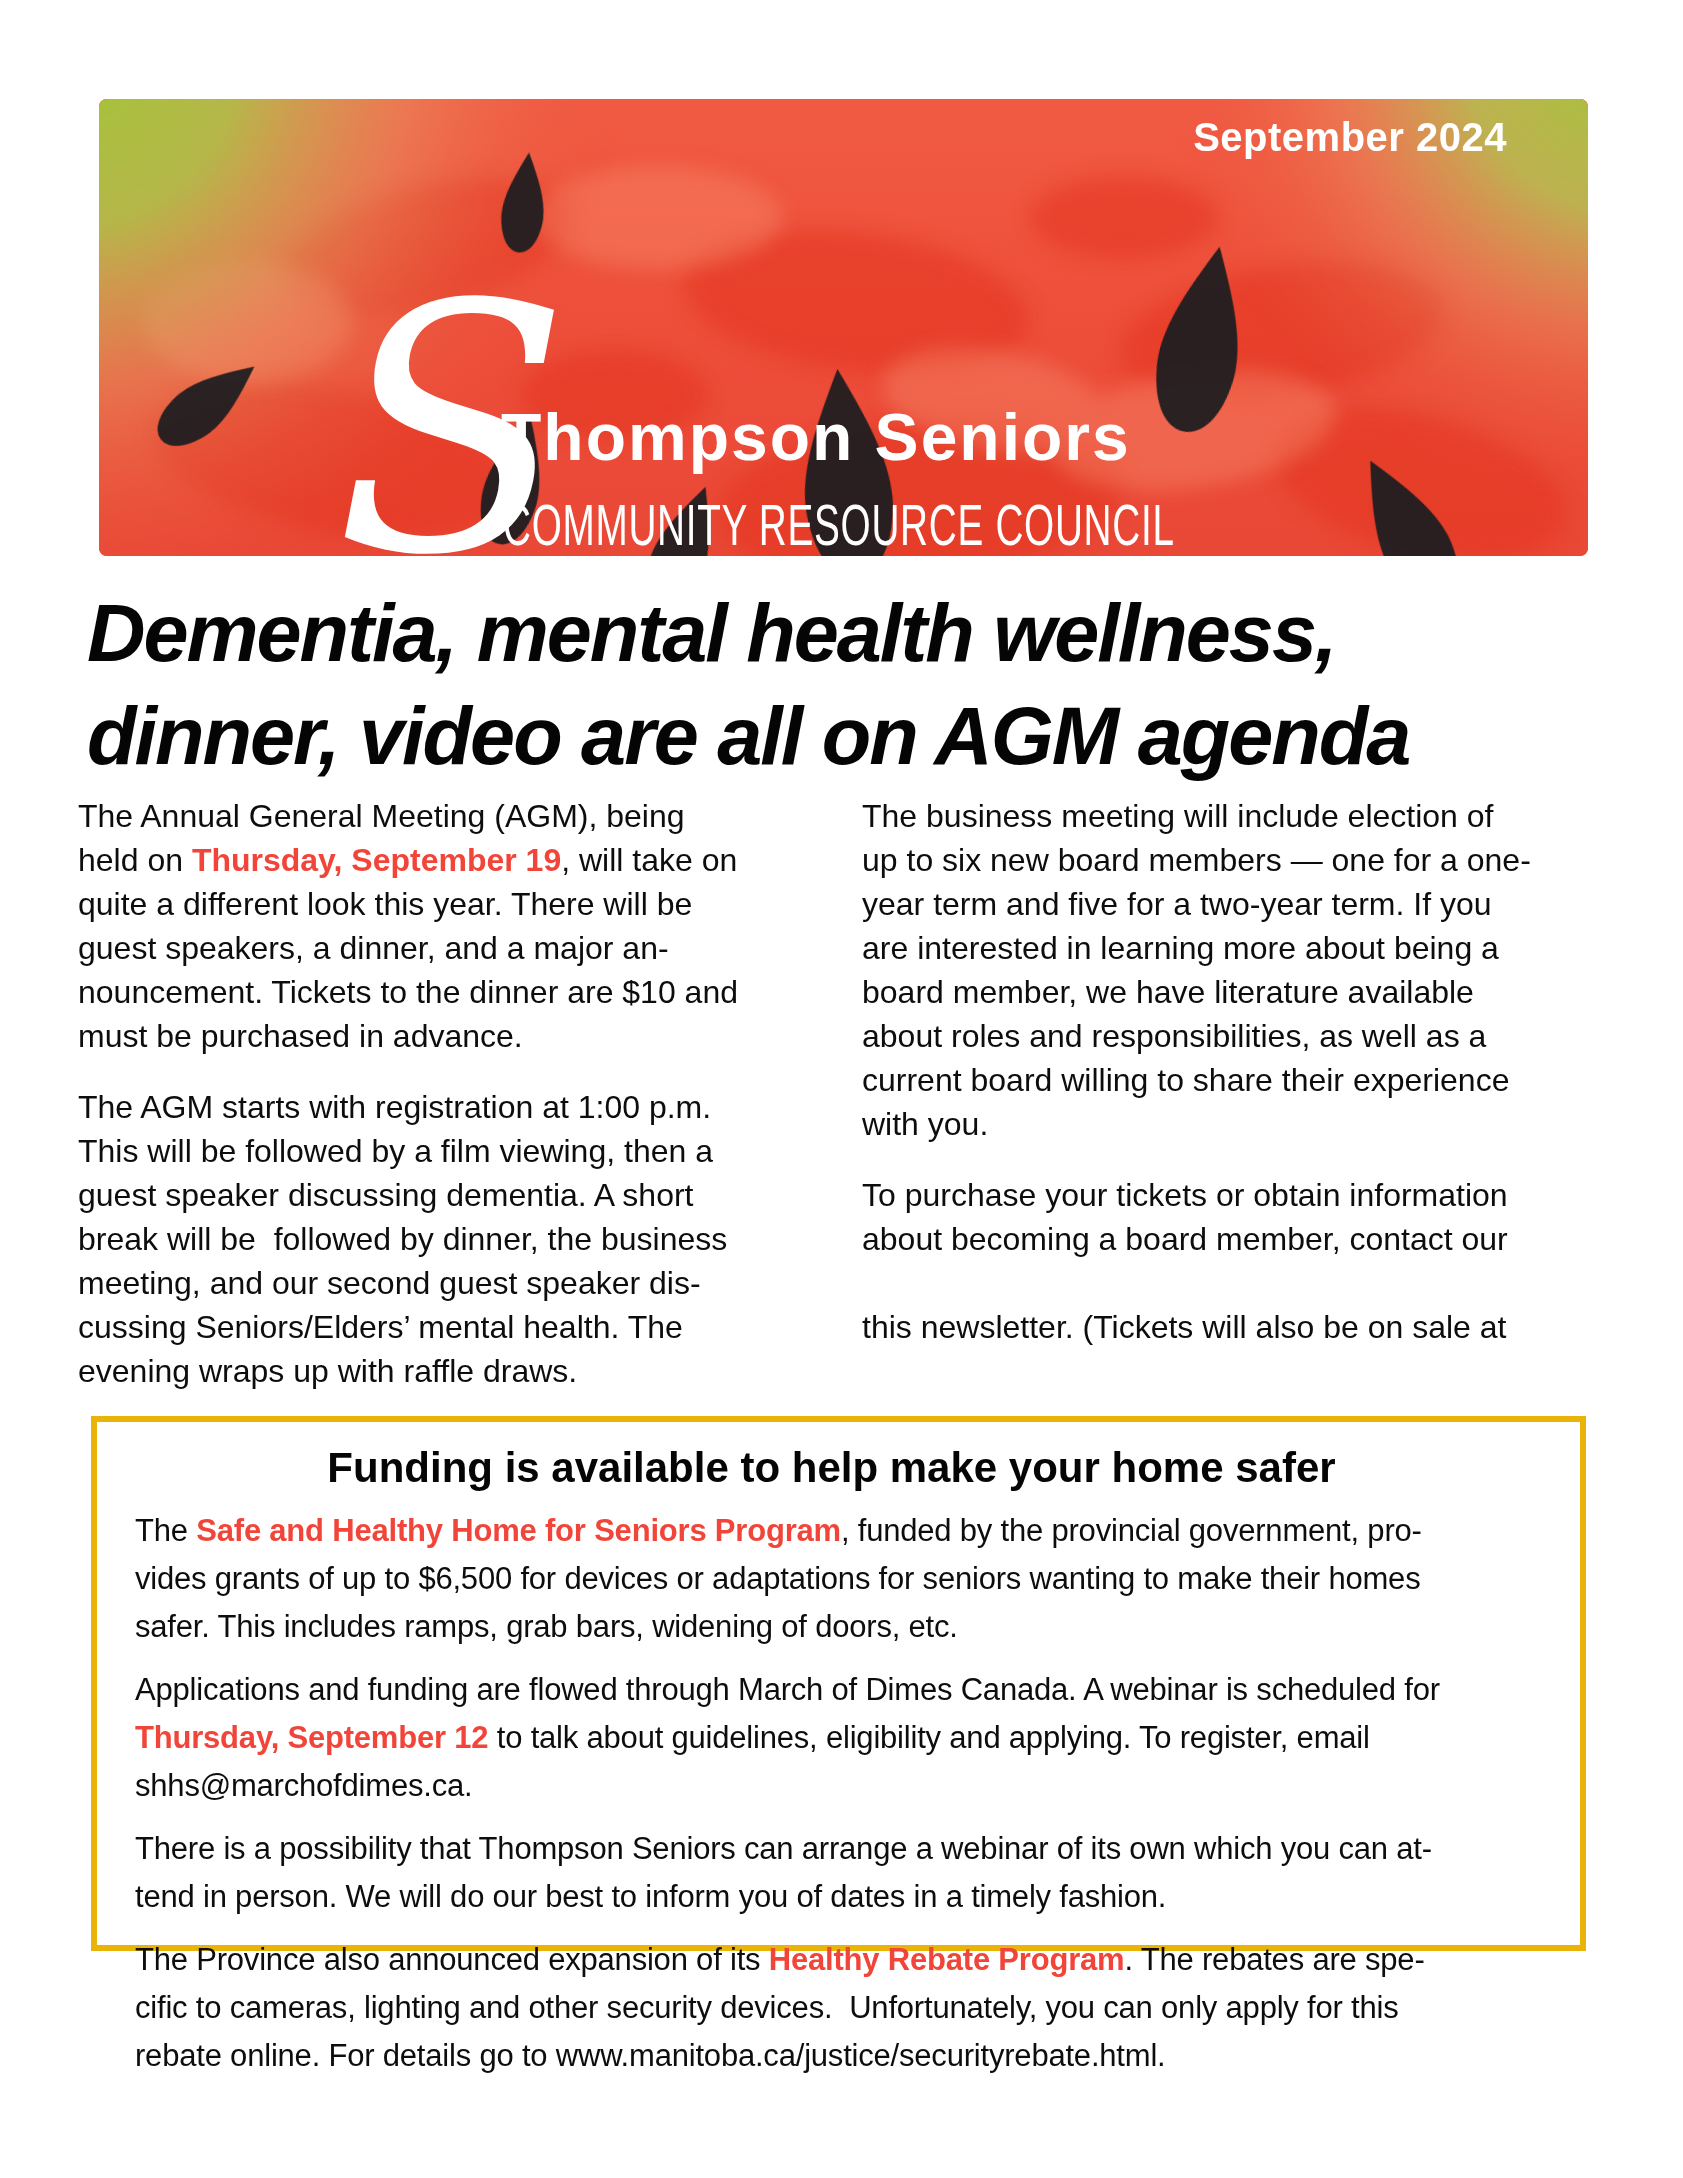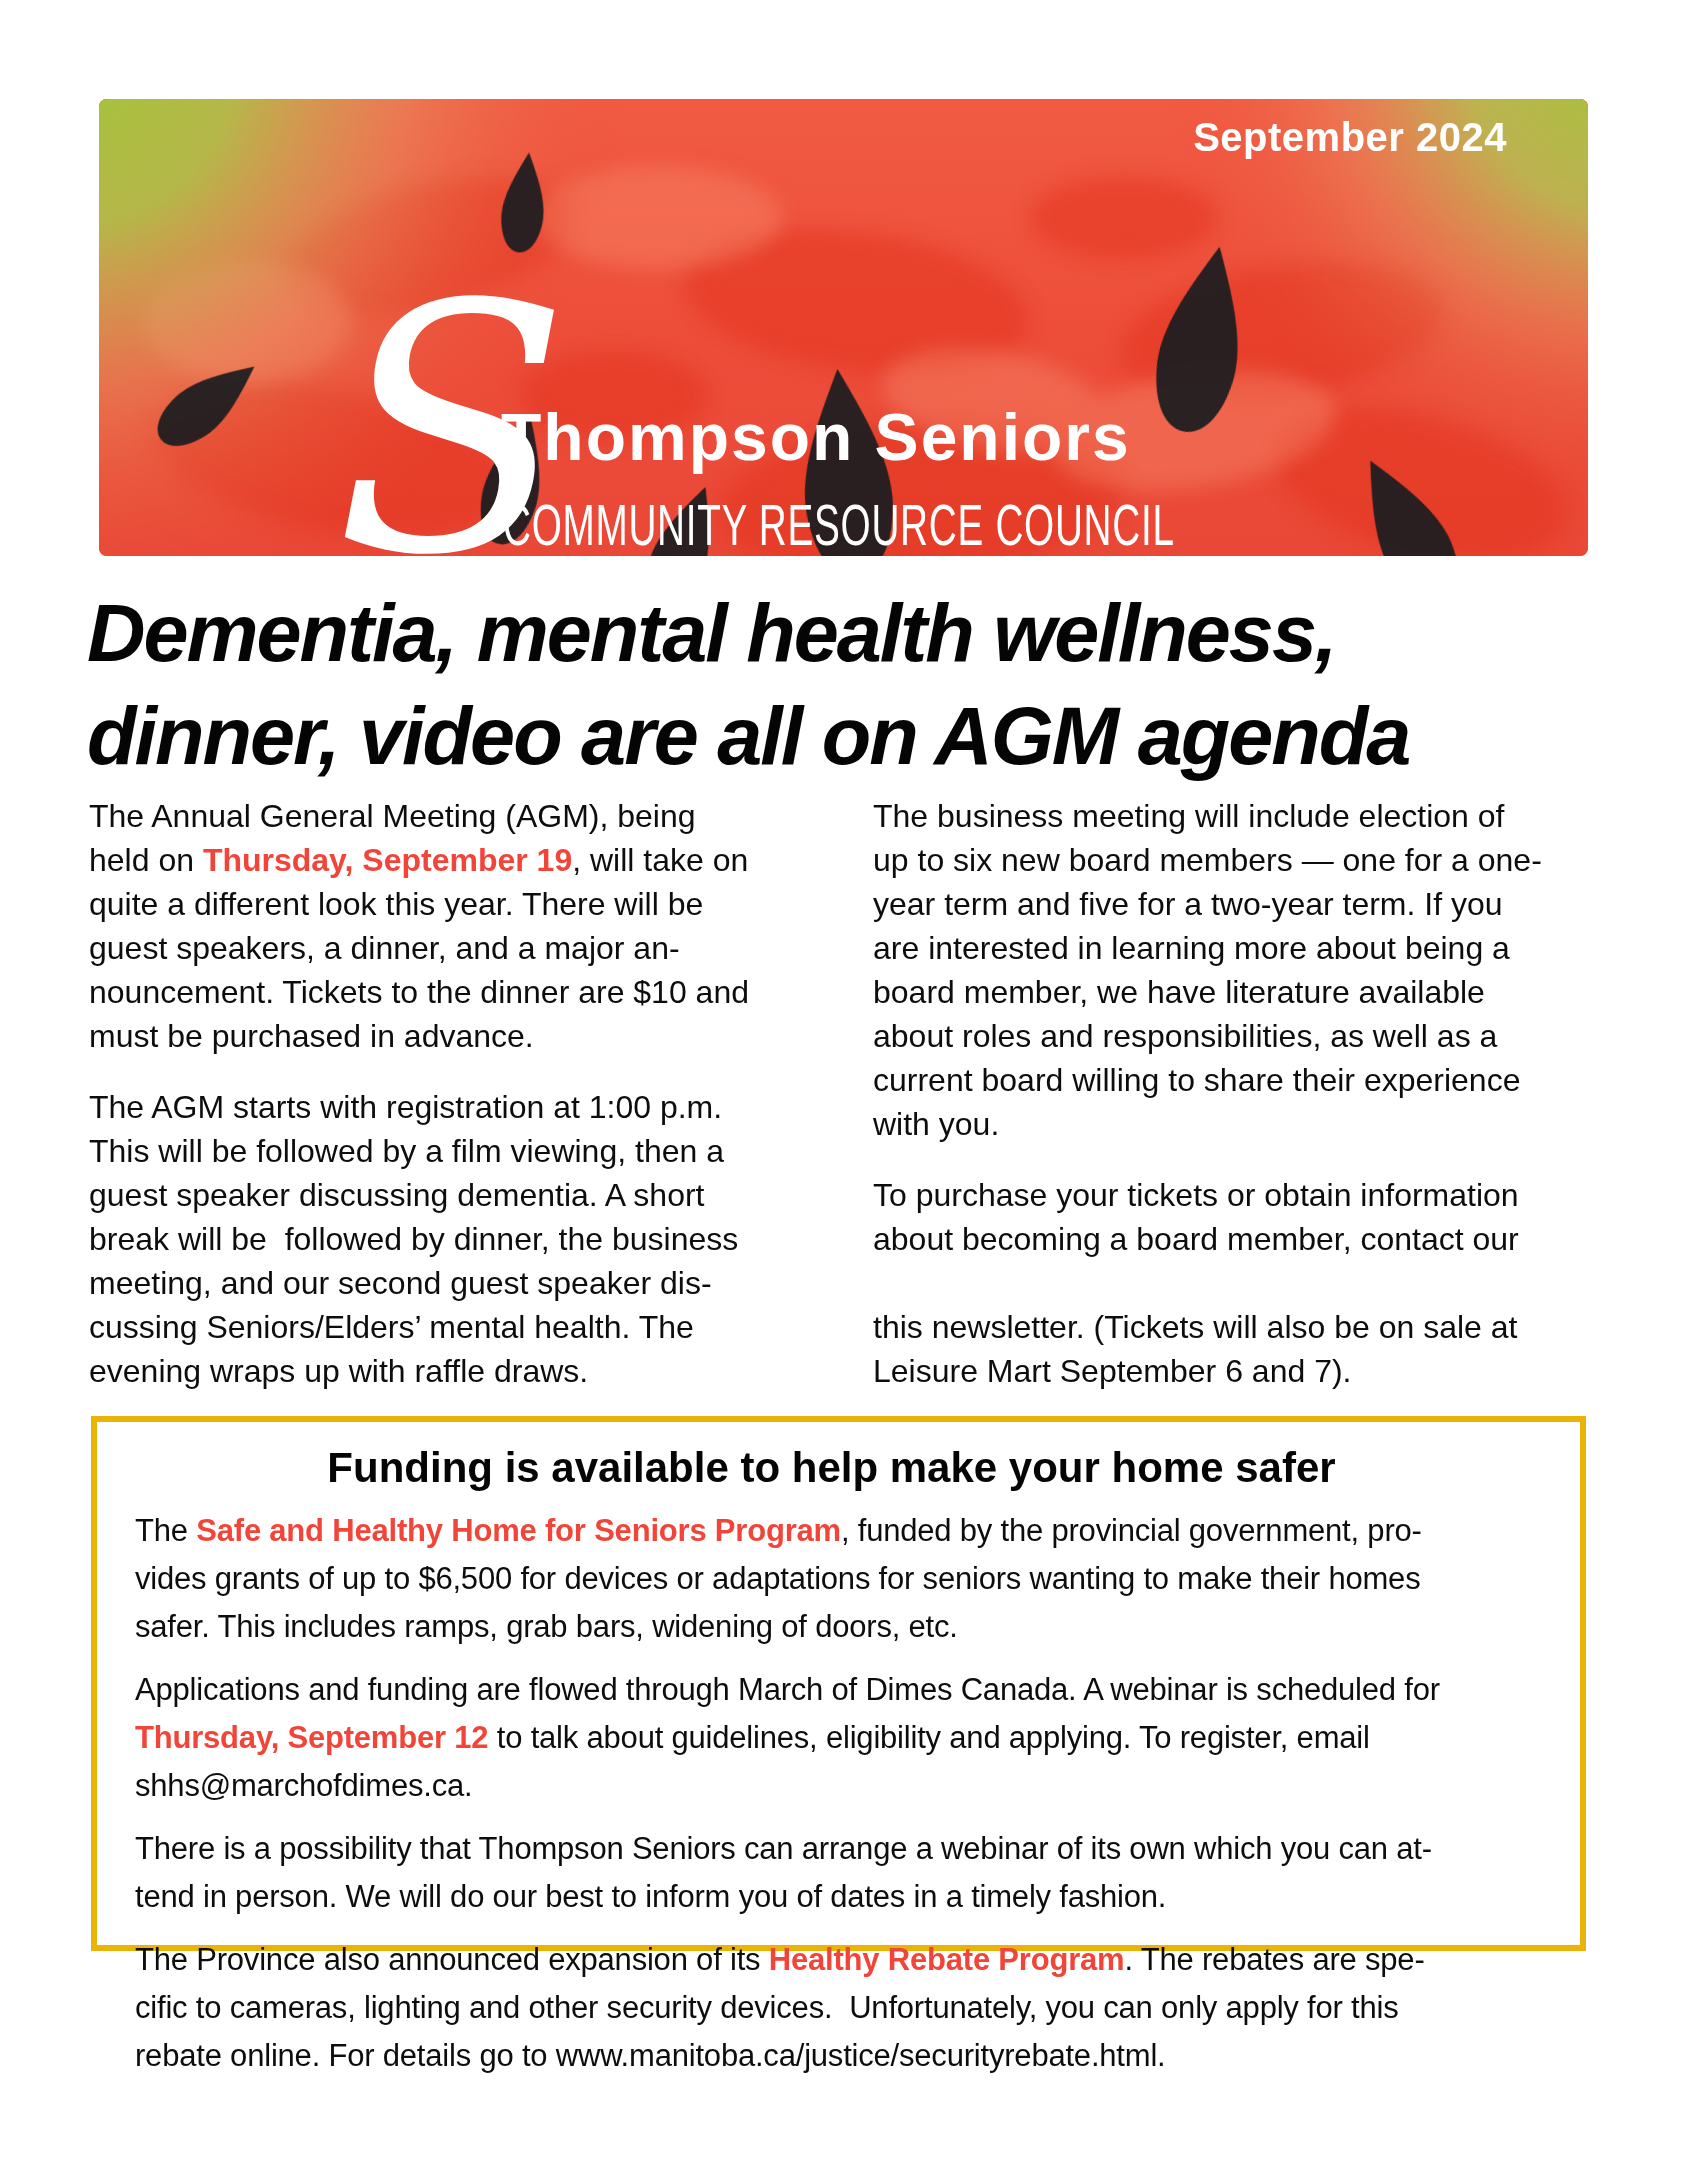--- a/index.html
+++ b/index.html
@@ -32,21 +32,21 @@
     transform:scaleX(0.68);transform-origin:left center;white-space:nowrap;
   }
   
   .headline{
     position:absolute;left:87px;top:582px;width:1509px;
     font-size:81px;font-weight:bold;font-style:italic;
     letter-spacing:-2px;line-height:103px;color:#050505;white-space:nowrap;
   }
   
   .columns{
-    position:absolute;left:89px;top:794px;width:1507px;
+    position:absolute;left:78px;top:794px;width:1507px;
     display:flex;gap:61px;
   }
   .col{width:723px;}
   .col p{
     margin:0 0 27px 0;font-size:32px;line-height:44px;color:#0d0d0d;white-space:nowrap;
   }
   .accent{color:#f2453a;font-weight:bold;margin-top:24px;}
   
   .funding-box{
     position:absolute;left:91px;top:1416px;width:1495px;height:535px;
@@ -137,21 +137,21 @@
     <div>dinner, video are all on AGM agenda</div>
   </div>
 
   <div class="columns">
     <div class="col">
       <p><span>The Annual General Meeting (AGM), being</span><br><span>held on </span><span class="accent">Thursday, September 19</span><span>, will take on</span><br><span>quite a different look this year. There will be</span><br><span>guest speakers, a dinner, and a major an-</span><br><span>nouncement. Tickets to the dinner are $10 and</span><br><span>must be purchased in advance.</span></p>
       <p><span>The AGM starts with registration at 1:00 p.m.</span><br><span>This will be followed by a film viewing, then a</span><br><span>guest speaker discussing dementia. A short</span><br><span>break will be&nbsp; followed by dinner, the business</span><br><span>meeting, and our second guest speaker dis-</span><br><span>cussing Seniors/Elders’ mental health. The</span><br><span>evening wraps up with raffle draws.</span></p>
     </div>
     <div class="col">
       <p><span>The business meeting will include election of</span><br><span>up to six new board members — one for a one-</span><br><span>year term and five for a two-year term. If you</span><br><span>are interested in learning more about being a</span><br><span>board member, we have literature available</span><br><span>about roles and responsibilities, as well as a</span><br><span>current board willing to share their experience</span><br><span>with you.</span></p>
-      <p><span>To purchase your tickets or obtain information</span><br><span>about becoming a board member, contact our</span><br><br><span>this newsletter. (Tickets will also be on sale at</span><br><span>Leisure Mart September 6 and 7).</span></p>
+      <p><span>To purchase your tickets or obtain information</span><br><span>about becoming a board member, contact our</span><br><br><span>this newsletter. (Tickets will also be on sale at</span><br></p>
     </div>
   </div>
 
   <div class="funding-box">
     <h2 class="funding-title">Funding is available to help make your home safer</h2>
     <p><span>The </span><span class="accent">Safe and Healthy Home for Seniors Program</span><span>, funded by the provincial government, pro-</span><br><span>vides grants of up to $6,500 for devices or adaptations for seniors wanting to make their homes</span><br><span>safer. This includes ramps, grab bars, widening of doors, etc.</span></p>
     <p><span>Applications and funding are flowed through March of Dimes Canada. A webinar is scheduled for</span><br><span class="accent">Thursday, September 12</span><span> to talk about guidelines, eligibility and applying. To register, email</span><br><span>shhs@marchofdimes.ca.</span></p>
     <p><span>There is a possibility that Thompson Seniors can arrange a webinar of its own which you can at-</span><br><span>tend in person. We will do our best to inform you of dates in a timely fashion.</span></p>
     <p><span>The Province also announced expansion of its </span><span class="accent">Healthy Rebate Program</span><span>. The rebates are spe-</span><br><span>cific to cameras, lighting and other security devices.&nbsp; Unfortunately, you can only apply for this</span><br><span>rebate online. For details go to www.manitoba.ca/justice/securityrebate.html.</span></p>
   </div>

